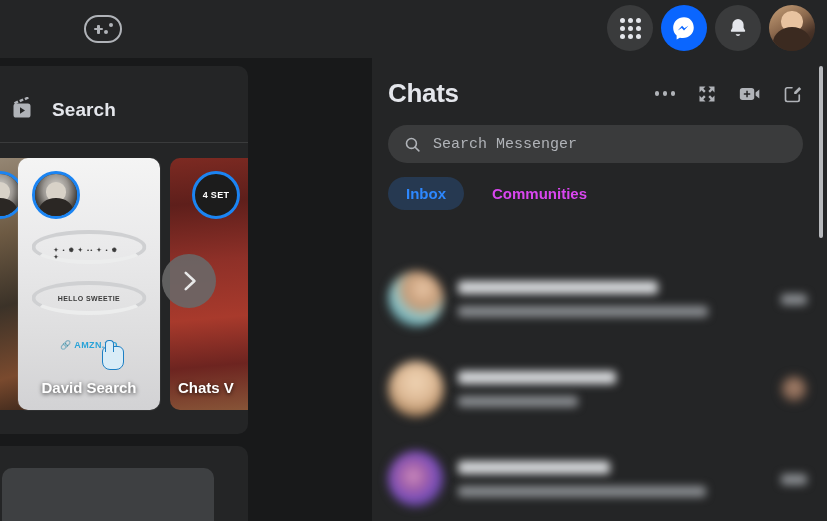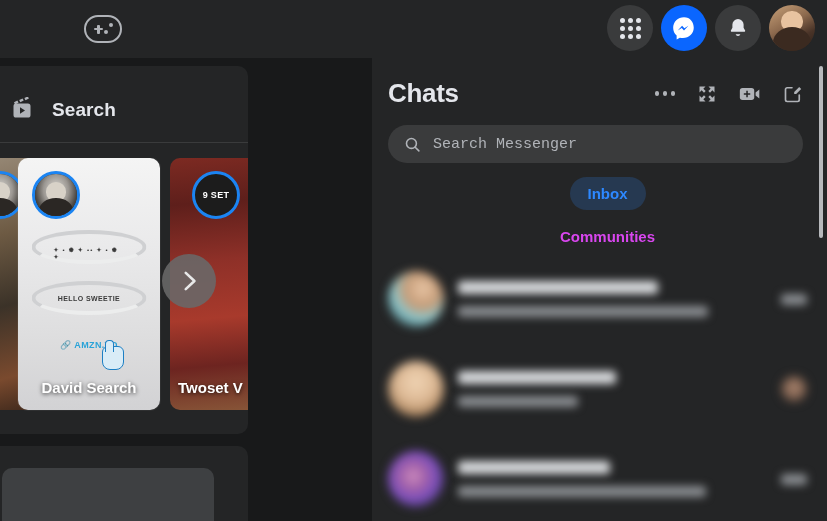--- a/index.html
+++ b/index.html
@@ -159,21 +159,21 @@
     height: 38px; background:#3a3b3c; border-radius:20px;
     display:flex; align-items:center; gap:12px; padding: 0 16px;
     cursor:text;
   }
   .search-input {
     background:transparent; border:none; outline:none; flex:1;
     color:#e4e6eb; font-size:15px; font-family:Liberation Mono, monospace;
   }
   .search-input::placeholder { color:#b0b3b8; }
 
-  .tabs { display:flex; align-items:center; gap:10px; padding: 14px 0 0 16px; flex-direction: column; }
+  .tabs { display:flex; align-items:center; gap:10px; padding: 14px 0 0 16px; }
   .tab { padding: 8px 18px; border-radius:18px; font-size:15px; font-weight:700; cursor:pointer; }
   .tab.active { background:#263951; color:#2d88ff; }
   .tab.inactive { color:#d946ef; }
 
   .chat-list { position:absolute; left:0; right:0; top:196px; bottom:0; overflow:hidden; }
   .chat-row {
     display:flex; align-items:center; gap:14px; padding: 10px 20px 10px 16px;
     height:90px; cursor:pointer;
   }
   .chat-avatar {
@@ -275,23 +275,23 @@
           <div class="amzn">
             <span>🔗</span>
             <span>AMZN.TO</span>
           </div>
           <div class="cursor-hand"></div>
           <div class="reel-title">David Search</div>
         </div>
 
         <div class="reel reel-2">
           <div class="reel-ring badge">
-            <span class="badge-txt">9 SET</span>
+            <span class="badge-txt">4 SET</span>
           </div>
-          <div class="reel-title">Twoset V</div>
+          <div class="reel-title">Chats V</div>
         </div>
 
         <div class="next-btn">
           <svg viewBox="0 0 24 24" width="26" height="26">
             <path d="M9 4.5l8 7.5-8 7.5" fill="none" stroke="#e8e8e8" stroke-width="2.4" stroke-linecap="round" stroke-linejoin="round"></path>
           </svg>
         </div>
       </div>
     </div>
 

